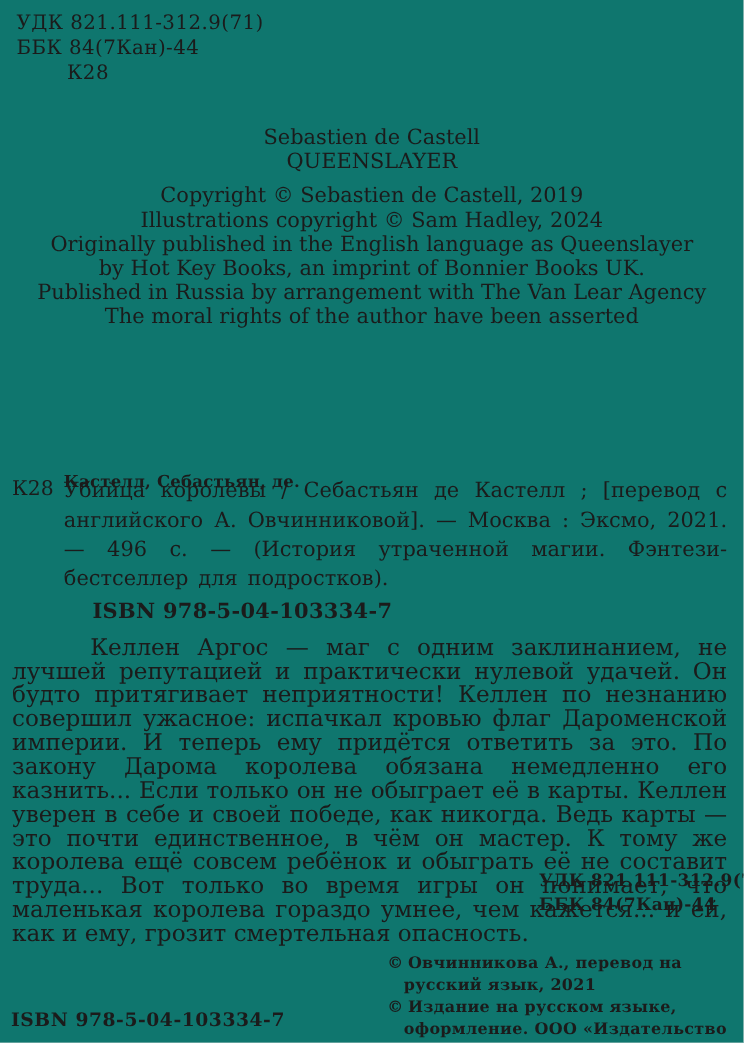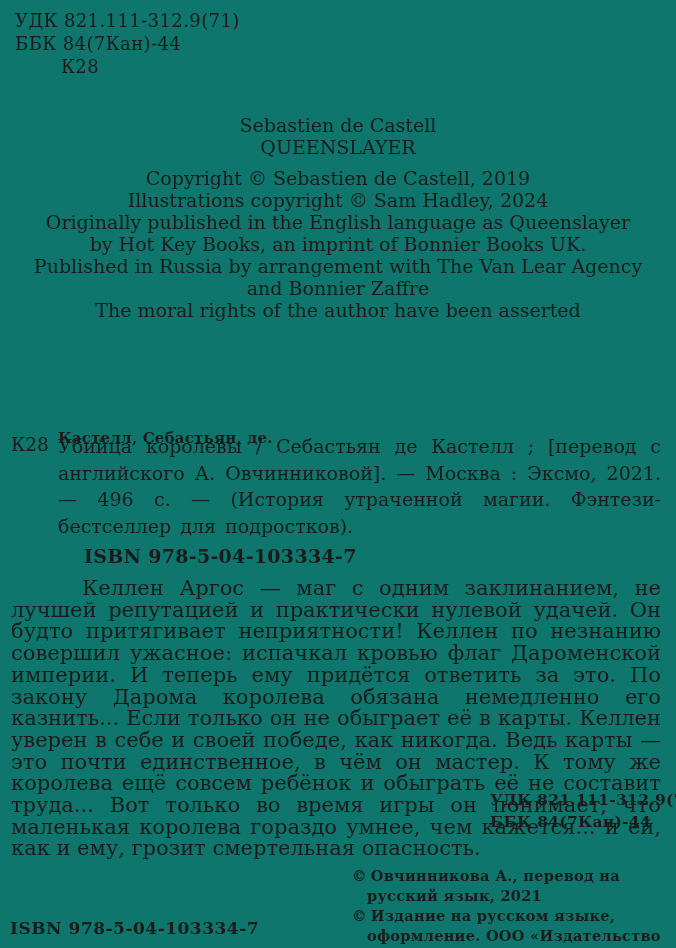--- a/index.html
+++ b/index.html
@@ -136,21 +136,20 @@
 
   <div class="front-matter">
     <div>Sebastien de Castell</div>
     <div>QUEENSLAYER</div>
     <div class="gap"></div>
     <div>Copyright © Sebastien de Castell, 2019</div>
     <div>Illustrations copyright © Sam Hadley, 2024</div>
     <div>Originally published in the English language as Queenslayer</div>
     <div>by Hot Key Books, an imprint of Bonnier Books UK.</div>
     <div>Published in Russia by arrangement with The Van Lear Agency</div>
-    <div>and Bonnier Zaffre</div>
     <div>The moral rights of the author have been asserted</div>
   </div>
 
   <div class="catalog-heading">Кастелл, Себастьян, де.</div>
   <div class="catalog-code">К28</div>
   <div class="catalog-entry">Убийца королевы / Себастьян де Кастелл ; [перевод с английского А. Овчинниковой]. — Москва : Эксмо, 2021. — 496 с. — (История утраченной магии. Фэнтези-бестселлер для подростков).</div>
   <div class="catalog-isbn">ISBN 978-5-04-103334-7</div>
 
   <p class="annotation">Келлен Аргос — маг с одним заклинанием, не лучшей репутацией и практически нулевой удачей. Он будто притягивает неприятности! Келлен по незнанию совершил ужасное: испачкал кровью флаг Дароменской империи. И теперь ему придётся ответить за это. По закону Дарома королева обязана немедленно его казнить... Если только он не обыграет её в карты. Келлен уверен в себе и своей победе, как никогда. Ведь карты — это почти единственное, в чём он мастер. К тому же королева ещё совсем ребёнок и обыграть её не составит труда... Вот только во время игры он понимает, что маленькая королева гораздо умнее, чем кажется... и ей, как и ему, грозит смертельная опасность.</p>
 

